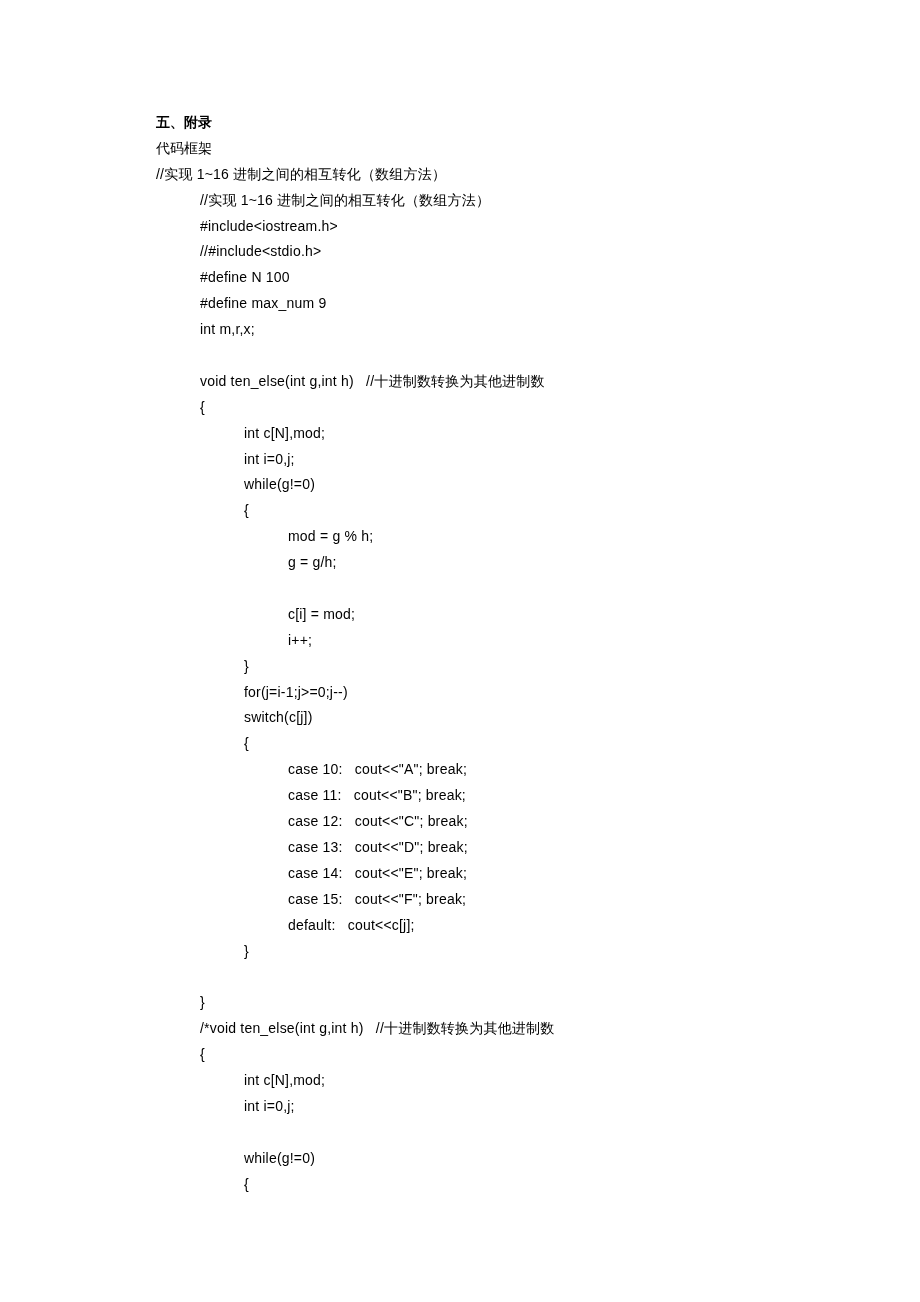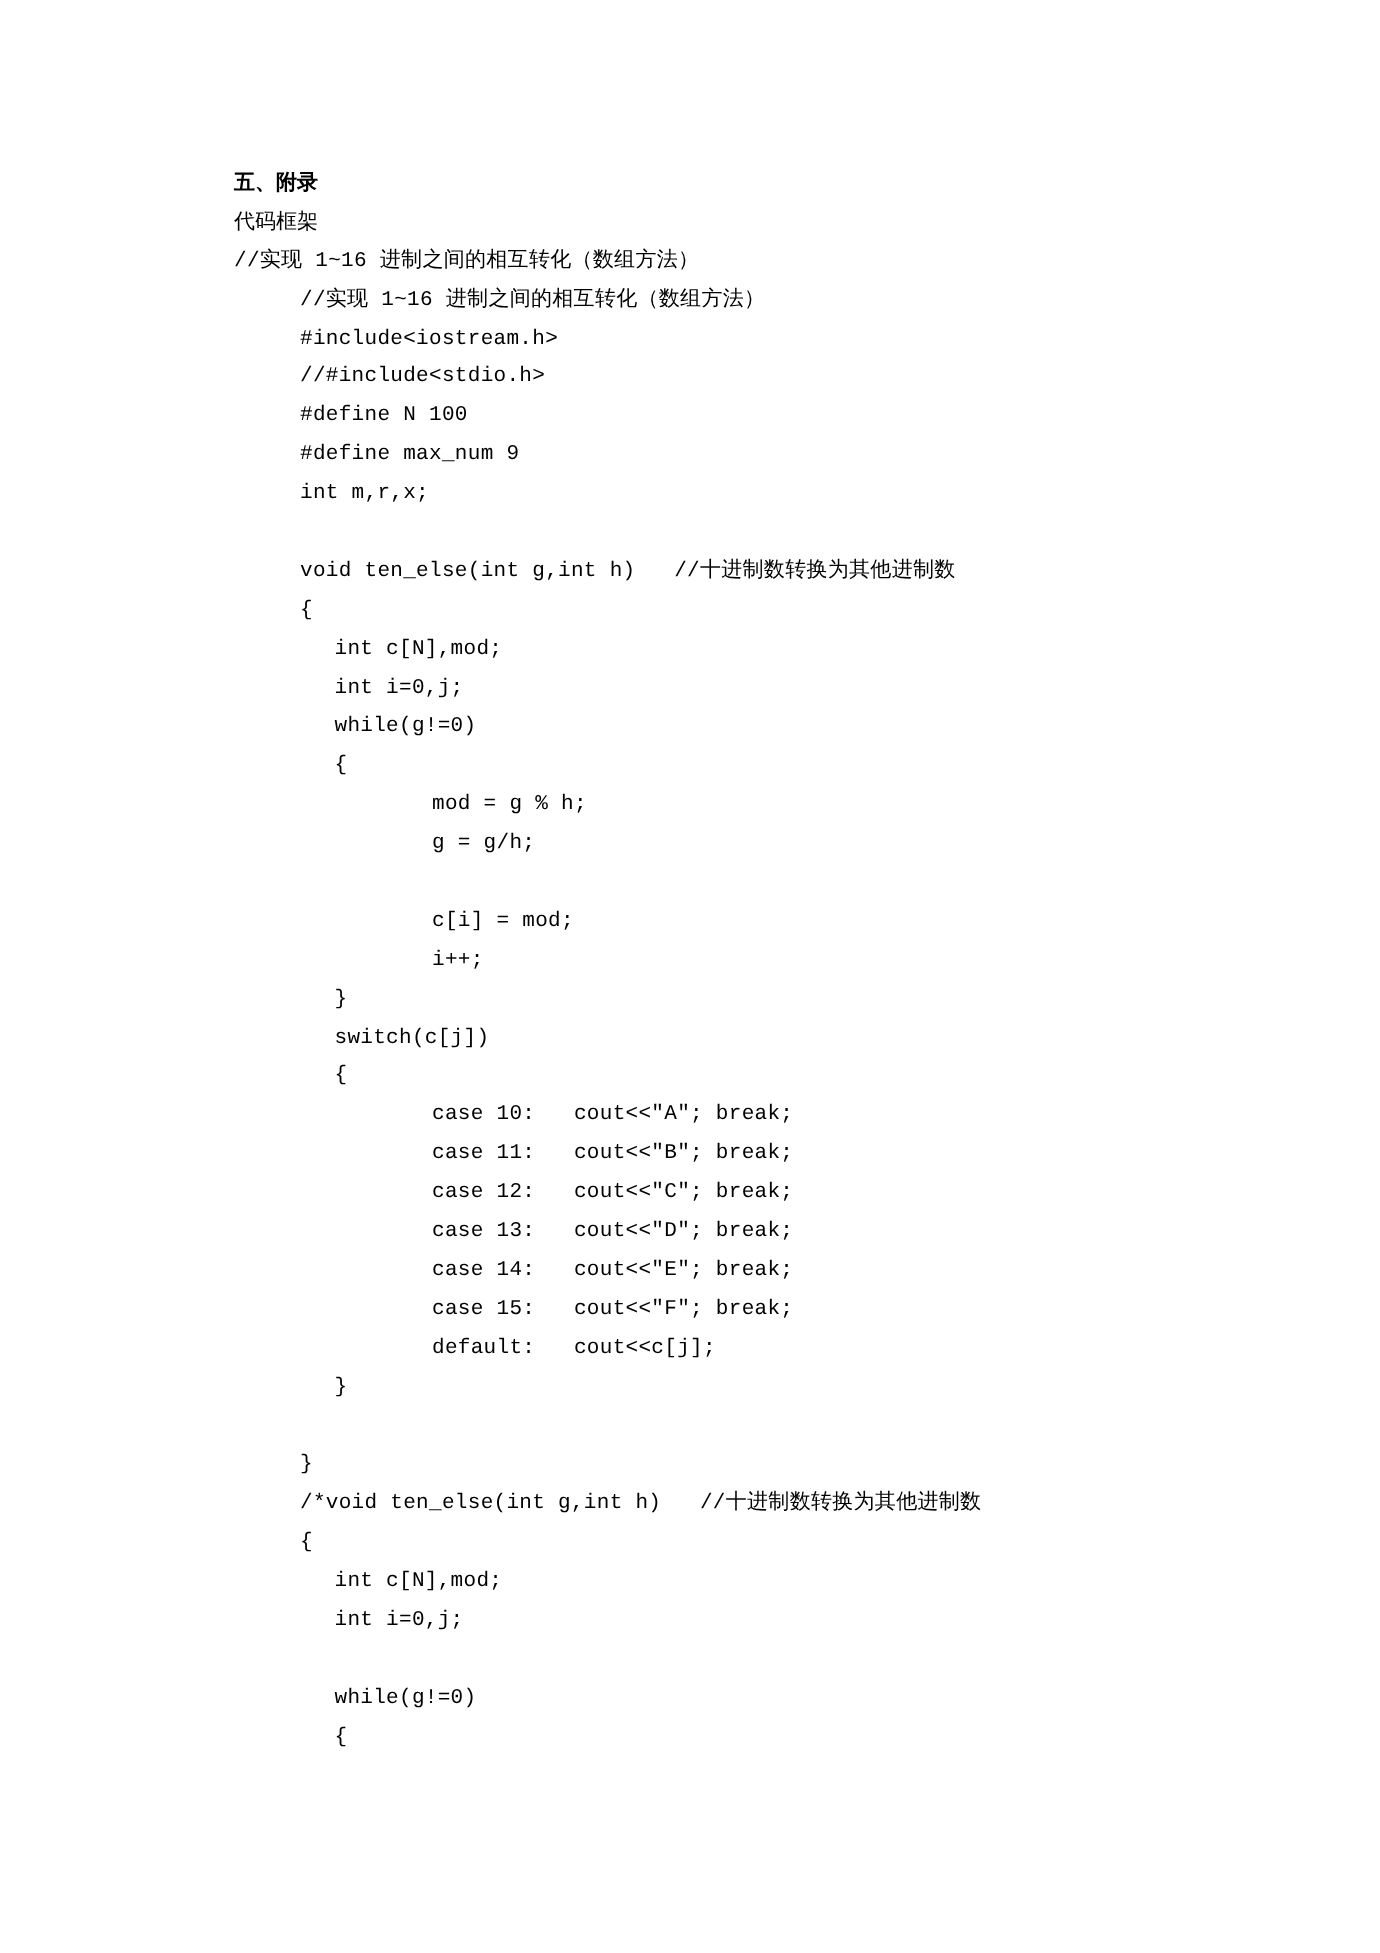--- a/index.html
+++ b/index.html
@@ -12,23 +12,23 @@
   .page {
     padding: 110px 140px 100px 156px;
     font-size: 14px;
     color: #000000;
     line-height: 1.85;
   }
   .heading {
     font-weight: bold;
   }
   .indent1 { margin-left: 44px; }
-  .indent2 { margin-left: 67px; }
+  .indent2 { margin-left: 88px; }
   .indent3 { margin-left: 132px; }
-  .code-line { font-family: Liberation Mono, monospace; white-space: pre; letter-spacing: 0.2px; }
+  .code-line { font-family: Liberation Sans, sans-serif; white-space: pre; letter-spacing: 0.2px; }
   .blank { height: 1.85em; }
 </style>
 </head>
 <body>
 
 <div class="page">
 
   <div class="heading">五、附录</div>
   <div>代码框架</div>
   <div class="code-line">//实现 1~16 进制之间的相互转化（数组方法）</div>
@@ -52,20 +52,21 @@
 
   <div class="code-line indent3">mod = g % h;</div>
   <div class="code-line indent3">g = g/h;</div>
 
   <div class="blank"></div>
 
   <div class="code-line indent3">c[i] = mod;</div>
   <div class="code-line indent3">i++;</div>
 
   <div class="code-line indent2">}</div>
+  <div class="code-line indent2">for(j=i-1;j&gt;=0;j--)</div>
   <div class="code-line indent2">switch(c[j])</div>
   <div class="code-line indent2">{</div>
 
   <div class="code-line indent3">case 10:   cout&lt;&lt;"A"; break;</div>
   <div class="code-line indent3">case 11:   cout&lt;&lt;"B"; break;</div>
   <div class="code-line indent3">case 12:   cout&lt;&lt;"C"; break;</div>
   <div class="code-line indent3">case 13:   cout&lt;&lt;"D"; break;</div>
   <div class="code-line indent3">case 14:   cout&lt;&lt;"E"; break;</div>
   <div class="code-line indent3">case 15:   cout&lt;&lt;"F"; break;</div>
   <div class="code-line indent3">default:   cout&lt;&lt;c[j];</div>

